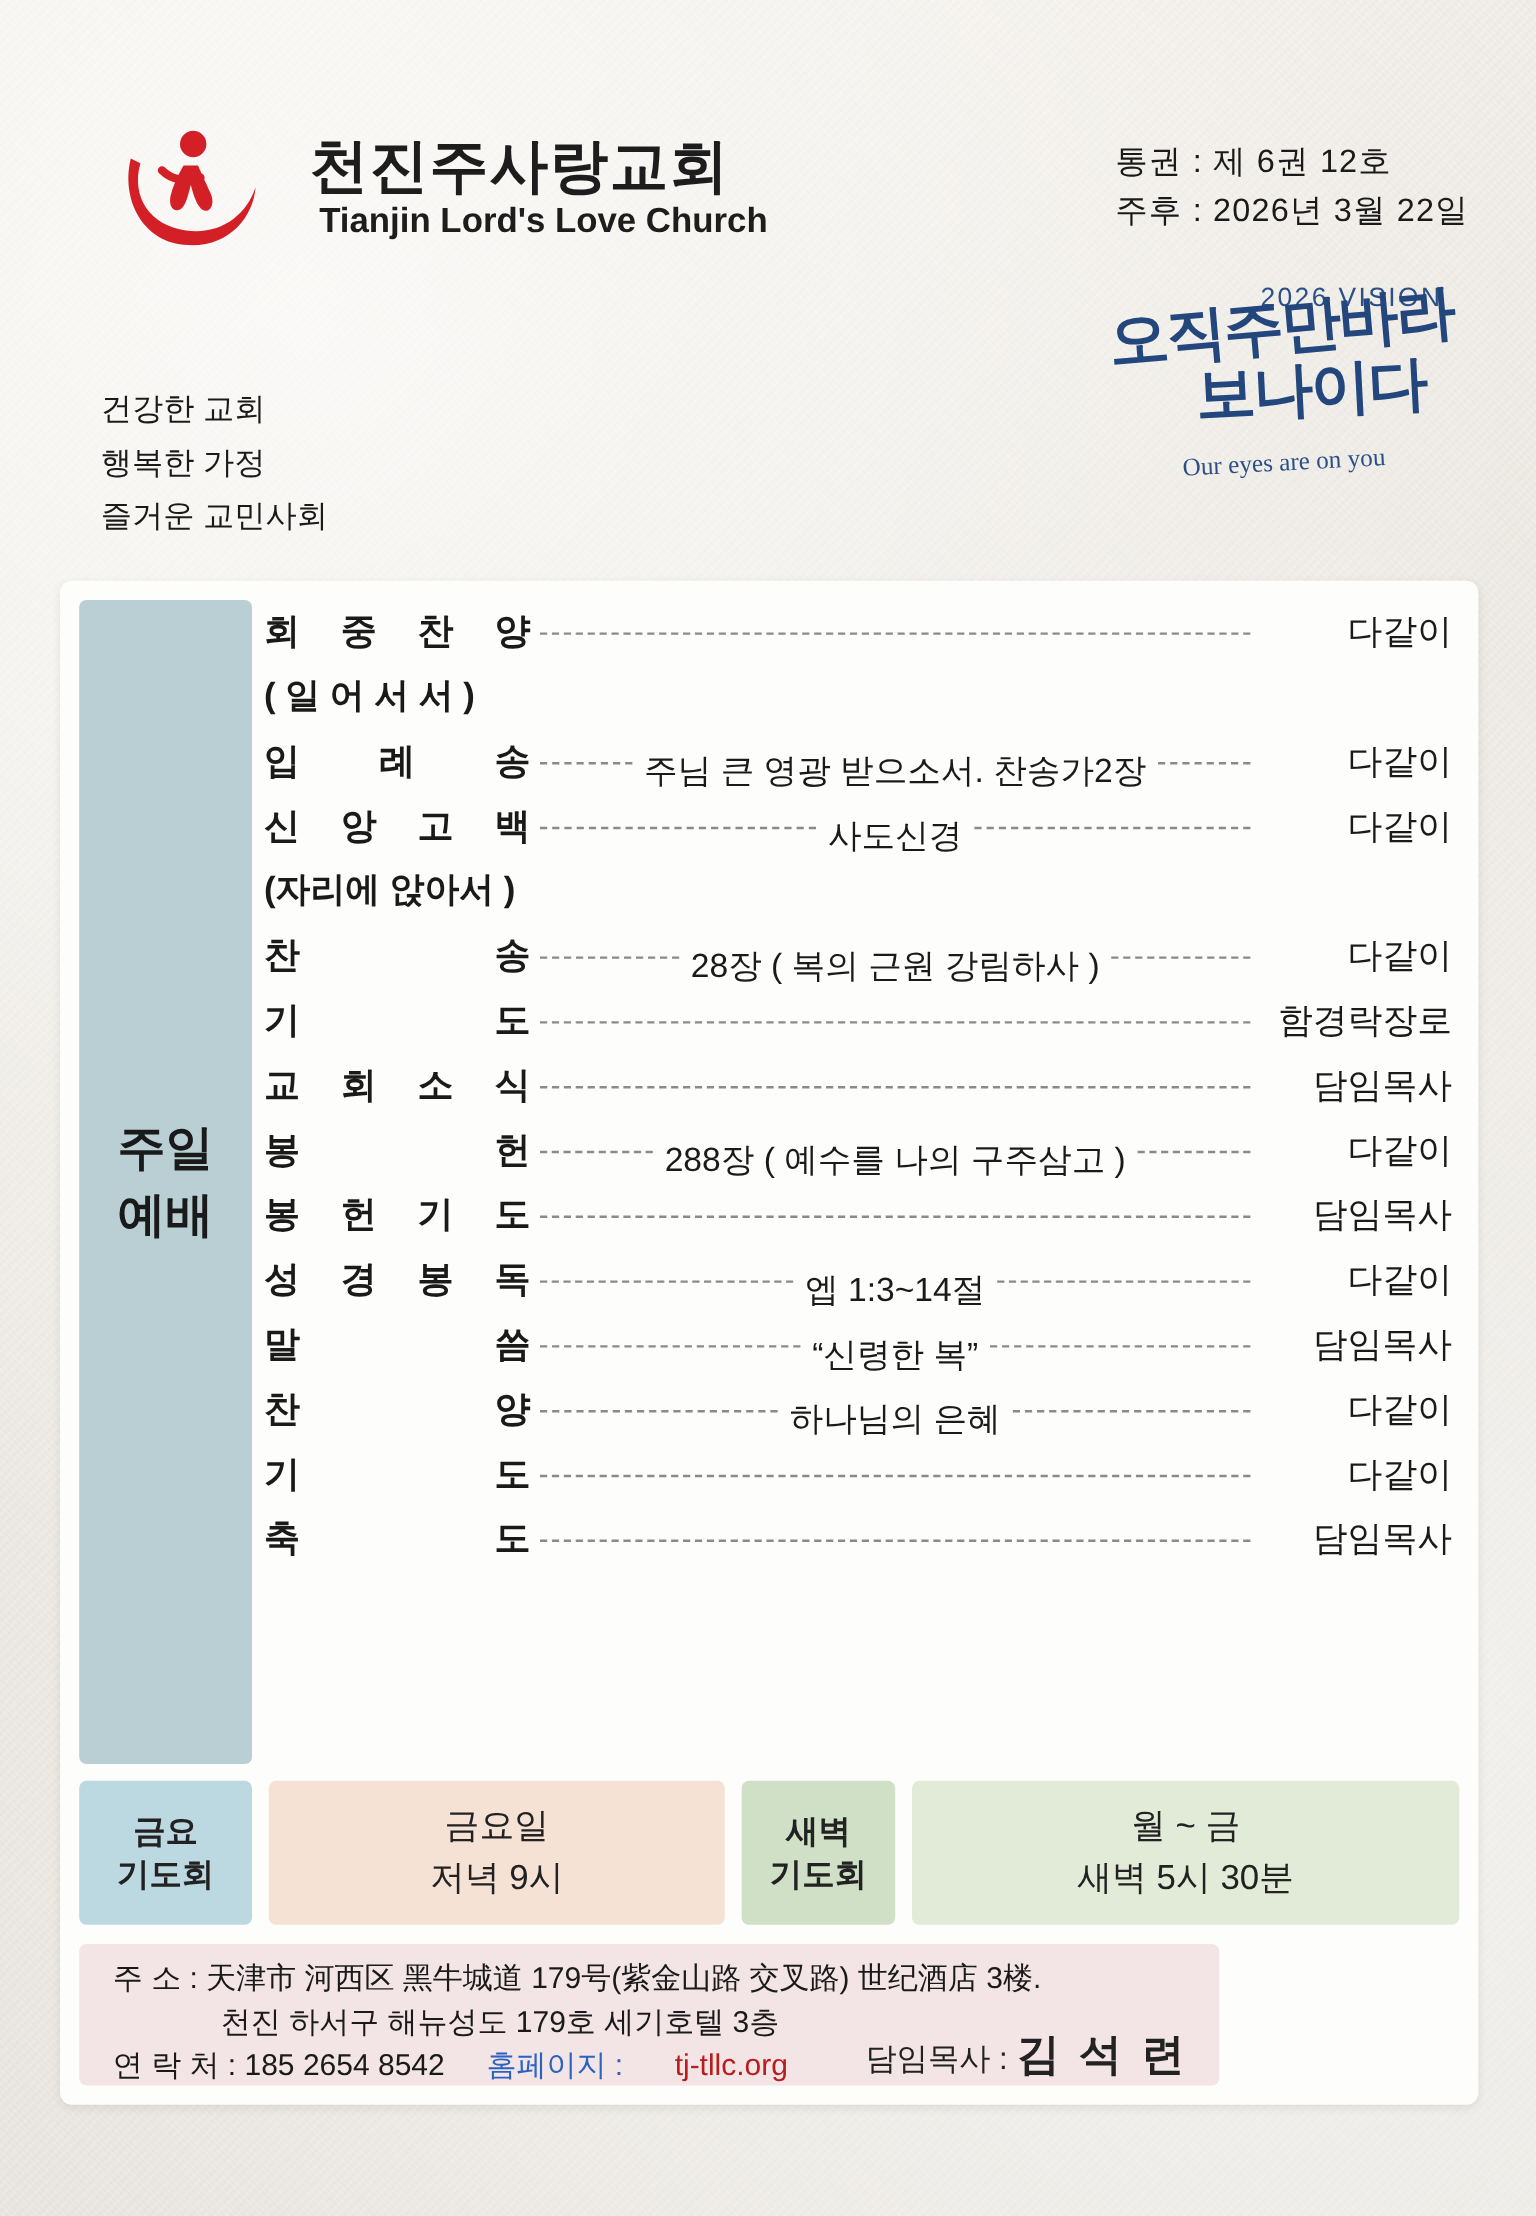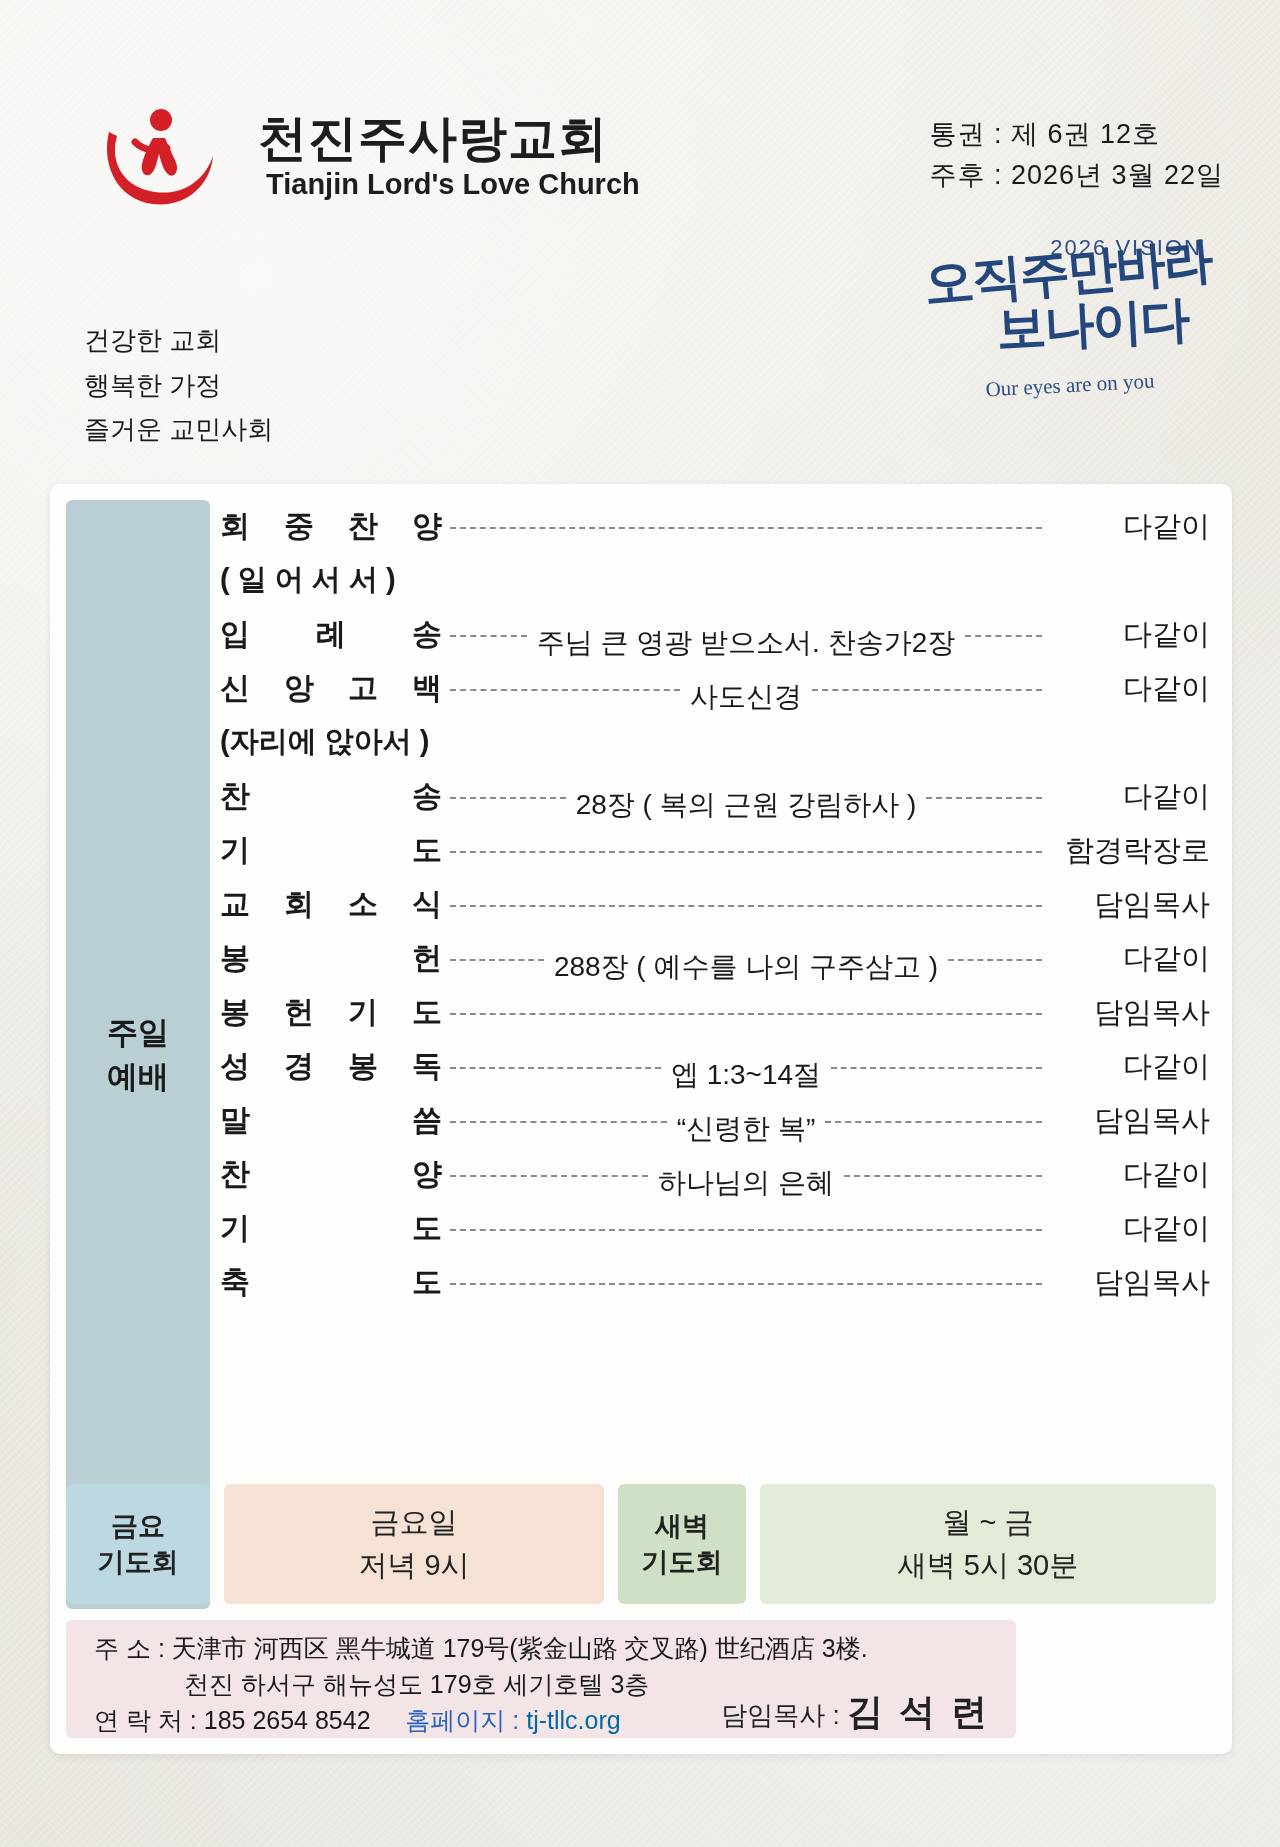--- a/index.html
+++ b/index.html
@@ -145,28 +145,28 @@
     background: #fdfdfb;
     border-radius: 10px;
     box-shadow: 0 2px 8px rgba(0,0,0,0.08);
   }
 
   .service-label {
     position: absolute;
     left: 16px;
     top: 16px;
     width: 144px;
-    height: 1109px;
+    height: 970px;
     background: #b9cfd3;
     border-radius: 6px;
     display: flex;
     align-items: center;
     justify-content: center;
     text-align: center;
-    font-size: 31px;
+    font-size: 40px;
     font-weight: bold;
     line-height: 1.4;
     color: #1a1a1a;
   }
 
   .order-list {
     position: absolute;
     left: 170px;
     top: 22px;
     width: 990px;
@@ -298,21 +298,21 @@
   .foot-line {
     position: absolute;
     font-size: 25px;
     color: #1a1a1a;
     white-space: nowrap;
   }
   .foot-a { left: 28px; top: 12px; }
   .foot-b { left: 118px; top: 48px; }
   .foot-c { left: 28px; top: 84px; }
   .foot-home { color: #2b63c0; }
-  .foot-url { color: #0369a1; }
+  .foot-url { color: #b91c1c; margin-left: 36px; }
   .pastor {
     position: absolute;
     right: 26px;
     top: 68px;
     font-size: 26px;
     white-space: nowrap;
   }
   .pastor-name {
     font-size: 36px;
     font-weight: bold;

